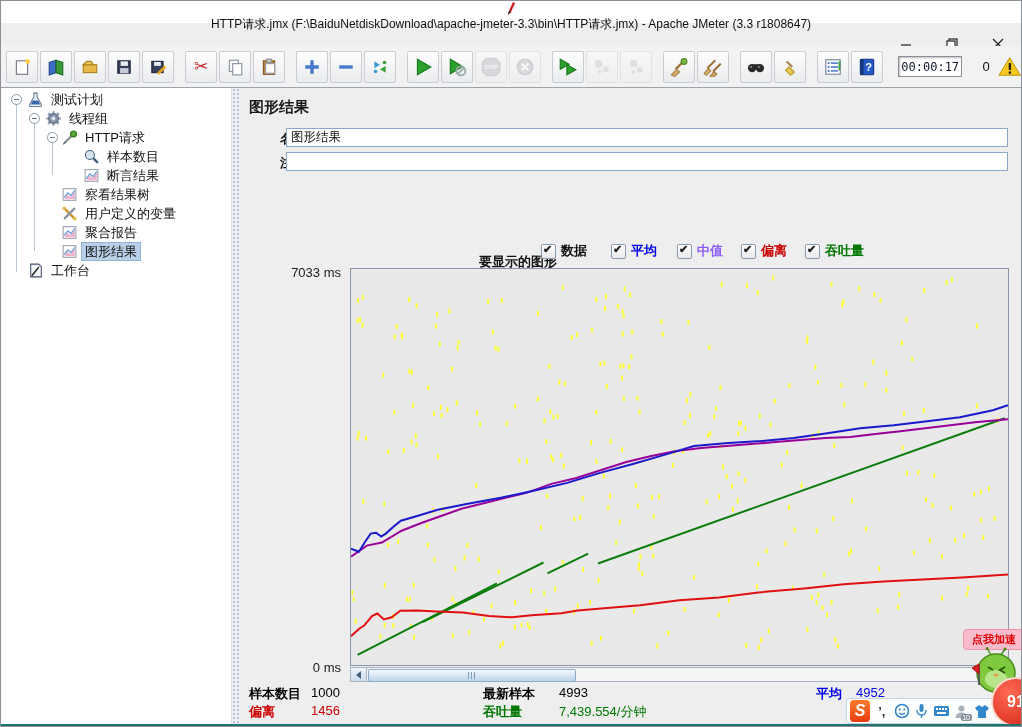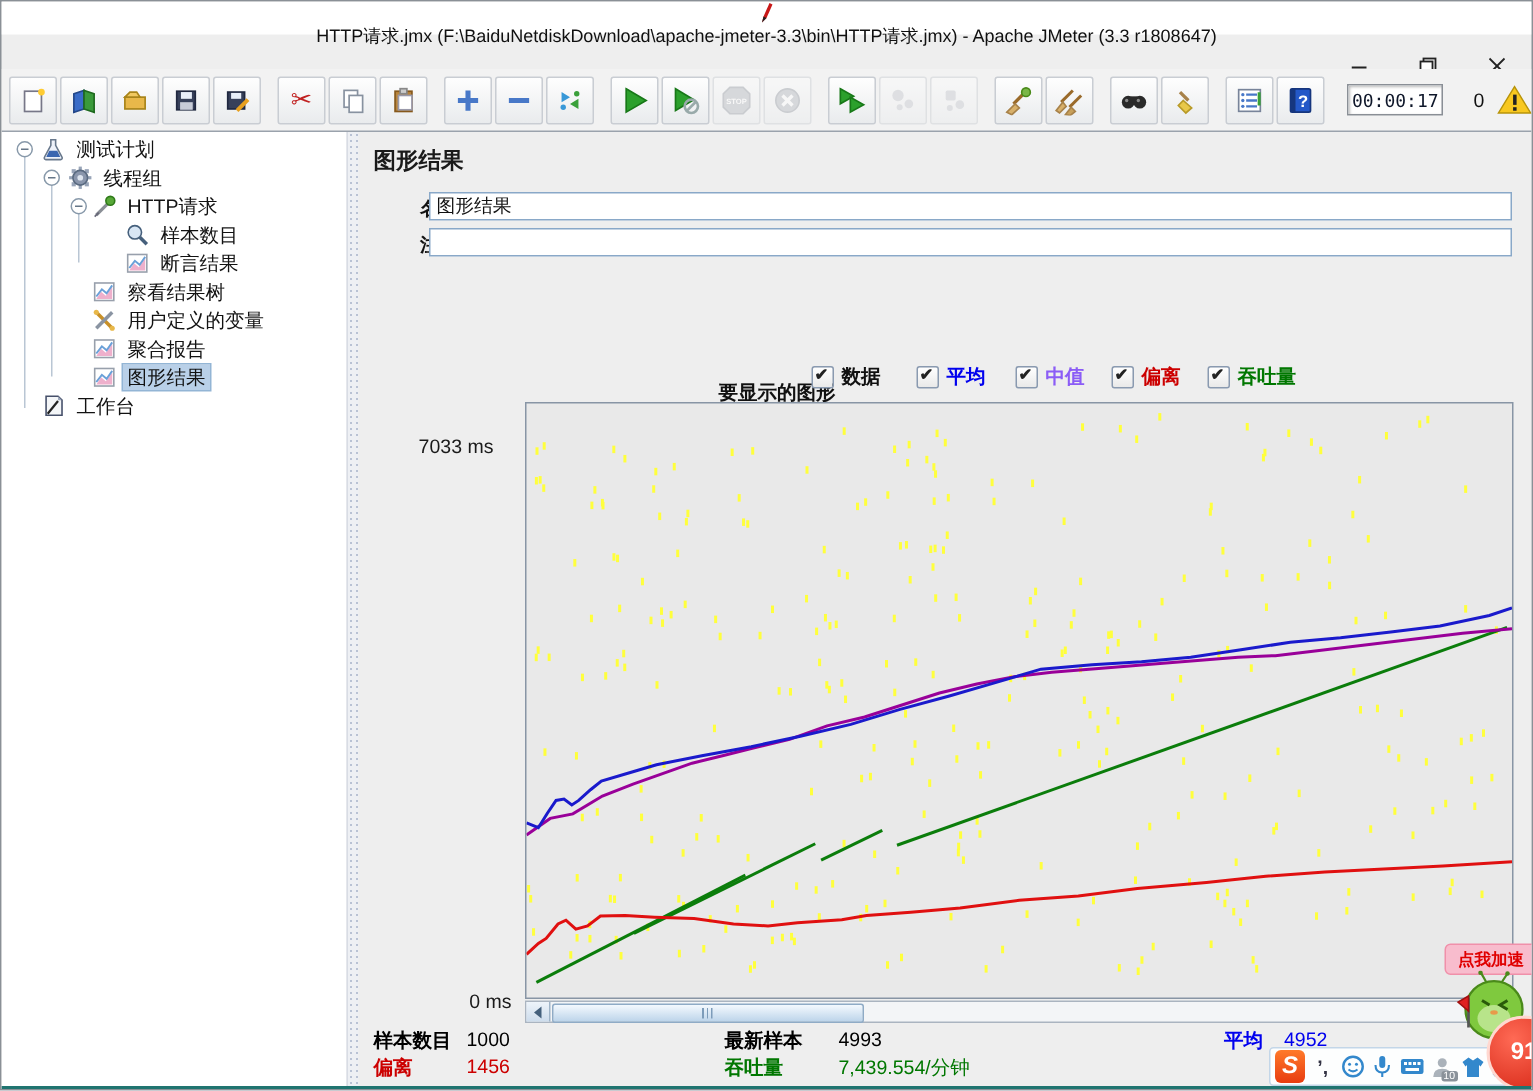--- a/index.html
+++ b/index.html
@@ -423,21 +423,21 @@
     </div>
     <div class="cbgroup" style="left:502px;top:154px;">
       <span class="jcheck checked"></span>
       <span style="color: rgb(204, 0, 0);">偏离</span>
     </div>
     <div class="cbgroup" style="left:566px;top:154px;">
       <span class="jcheck checked"></span>
       <span style="color: rgb(0, 119, 0);">吞吐量</span>
     </div>
 
-    <div class="y-max" style="left:28px;top:202px;text-align:center;">7033 ms</div>
+    <div class="y-max" style="left:28px;top:177px;">7033 ms</div>
     <div class="graph-box">
       <svg id="graph-svg" width="657" height="396" viewBox="0 0 657 396">
           <rect x="331.1" y="179.4" width="2" height="5" fill="#ffff3c"></rect>
           <rect x="393.5" y="157.0" width="2" height="5" fill="#ffff3c"></rect>
           <rect x="550.6" y="176.4" width="2" height="5" fill="#ffff3c"></rect>
           <rect x="51.8" y="179.1" width="2" height="5" fill="#ffff3c"></rect>
           <rect x="393.3" y="208.9" width="2" height="5" fill="#ffff3c"></rect>
           <rect x="310.7" y="62.8" width="2" height="5" fill="#ffff3c"></rect>
           <rect x="271.8" y="127.2" width="2" height="5" fill="#ffff3c"></rect>
           <rect x="441.0" y="316.5" width="2" height="5" fill="#ffff3c"></rect>

